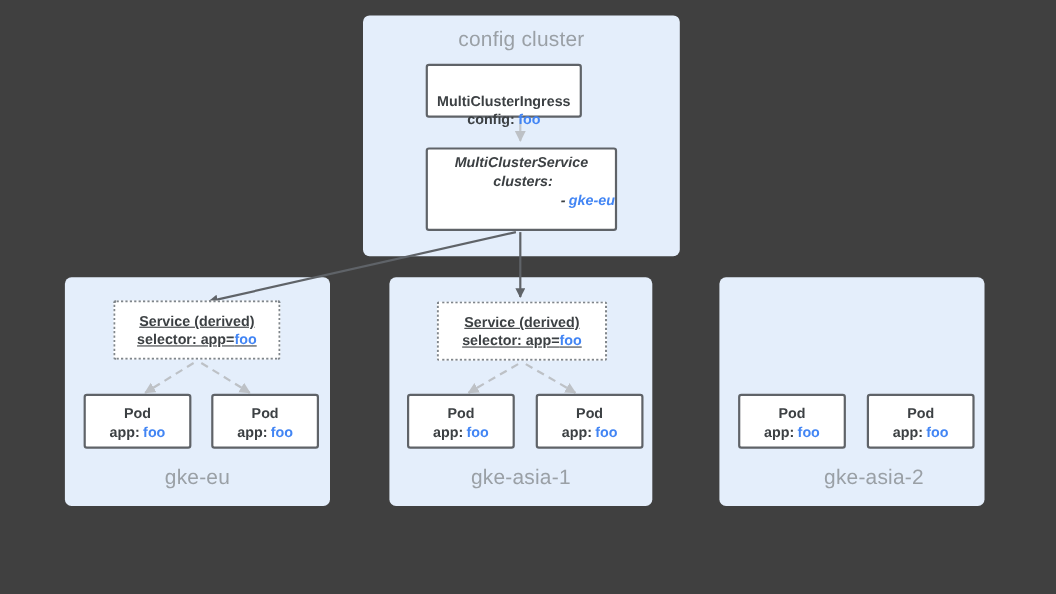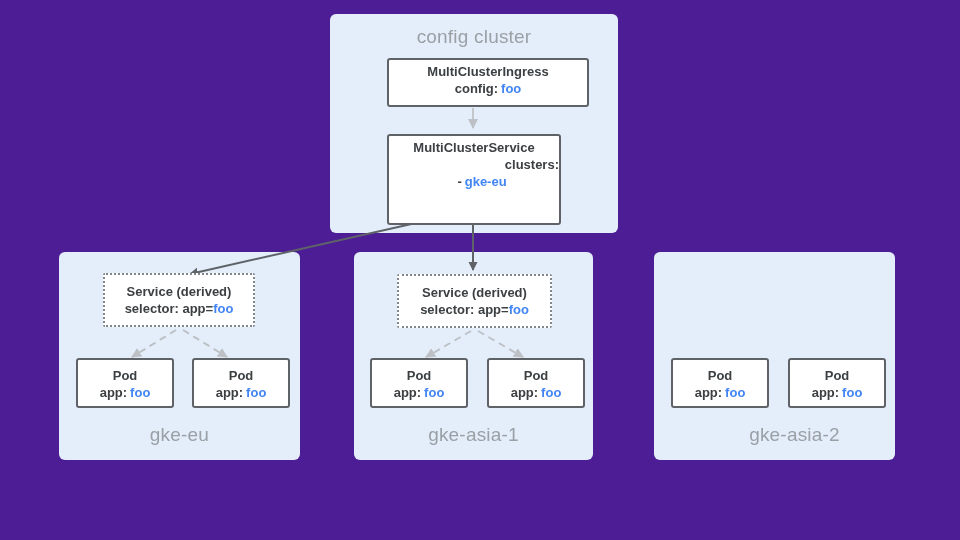--- a/index.html
+++ b/index.html
@@ -5,21 +5,21 @@
   html, body {
     margin: 0;
     padding: 0;
     background: #ffffff;
     font-family: "Liberation Sans", sans-serif;
   }
   .canvas {
     position: relative;
     width: 960px;
     height: 540px;
-    background: #4c1d95;
+    background: #404040;
     overflow: hidden;
   }
   .region {
     position: absolute;
     background: #e4eefb;
     border-radius: 6px;
   }
   .region-label {
     position: absolute;
     color: #9aa0a6;
@@ -36,49 +36,50 @@
     border-radius: 3px;
     color: #3c4043;
     font-size: 13px;
     font-weight: 700;
     line-height: 17px;
     text-align: center;
   }
   .node.dotted {
     border: 2px dotted #80868b;
     border-radius: 2px;
+    text-decoration: underline;
   }
   .blue { color: #4285f4; margin-top: 39px; }
   .mcs-line {
-    text-align: right;
+    text-align: center;
     padding-left: 3px;
   }
   .mcs-item {
-    text-align: center;
+    text-align: right;
     padding-left: 16px;
   }
   .dash { margin-right: 3px; }
   svg.arrows {
     position: absolute;
     left: 0; top: 0;
     width: 960px;
     height: 540px;
     pointer-events: none;
   }
   
   #region-config   { left: 330px; top: 14px;  width: 288px; height: 219px; }
   #label-config    { left: 330px; top: 26px;  width: 288px; }
   #region-gke-eu   { left: 59px;  top: 252px; width: 241px; height: 208px; }
   #region-gke-asia-1 { left: 354px; top: 252px; width: 239px; height: 208px; }
   #region-gke-asia-2 { left: 654px; top: 252px; width: 241px; height: 208px; }
   #label-gke-eu    { left: 59px;  top: 424px; width: 241px; }
   #label-gke-asia-1 { left: 354px; top: 424px; width: 239px; }
   #label-gke-asia-2 { left: 654px; top: 424px; width: 281px; }
-  #node-mci { left: 387px; top: 58px;  width: 202px; height: 49px;  padding-top: 3px; }
-  #node-mcs { left: 387px; top: 134px; width: 174px; height: 91px;  padding-top: 3px; }
+  #node-mci { left: 387px; top: 58px;  width: 142px; height: 49px;  padding-top: 23px; }
+  #node-mcs { left: 387px; top: 134px; width: 174px; height: 76px;  padding-top: 3px; font-style: italic; }
   #svc-eu    { left: 103px; top: 273px; width: 152px; height: 54px; padding-top: 8px; }
   #svc-asia1 { left: 397px; top: 274px; width: 155px; height: 54px; padding-top: 8px; }
   .pod { width: 98px; height: 50px; top: 358px; padding-top: 7px; }
   #pod-eu-1 { left: 76px;  }
   #pod-eu-2 { left: 192px; }
   #pod-asia1-1 { left: 370px; }
   #pod-asia1-2 { left: 487px; }
   #pod-asia2-1 { left: 671px; }
   #pod-asia2-2 { left: 788px; }
 </style>

